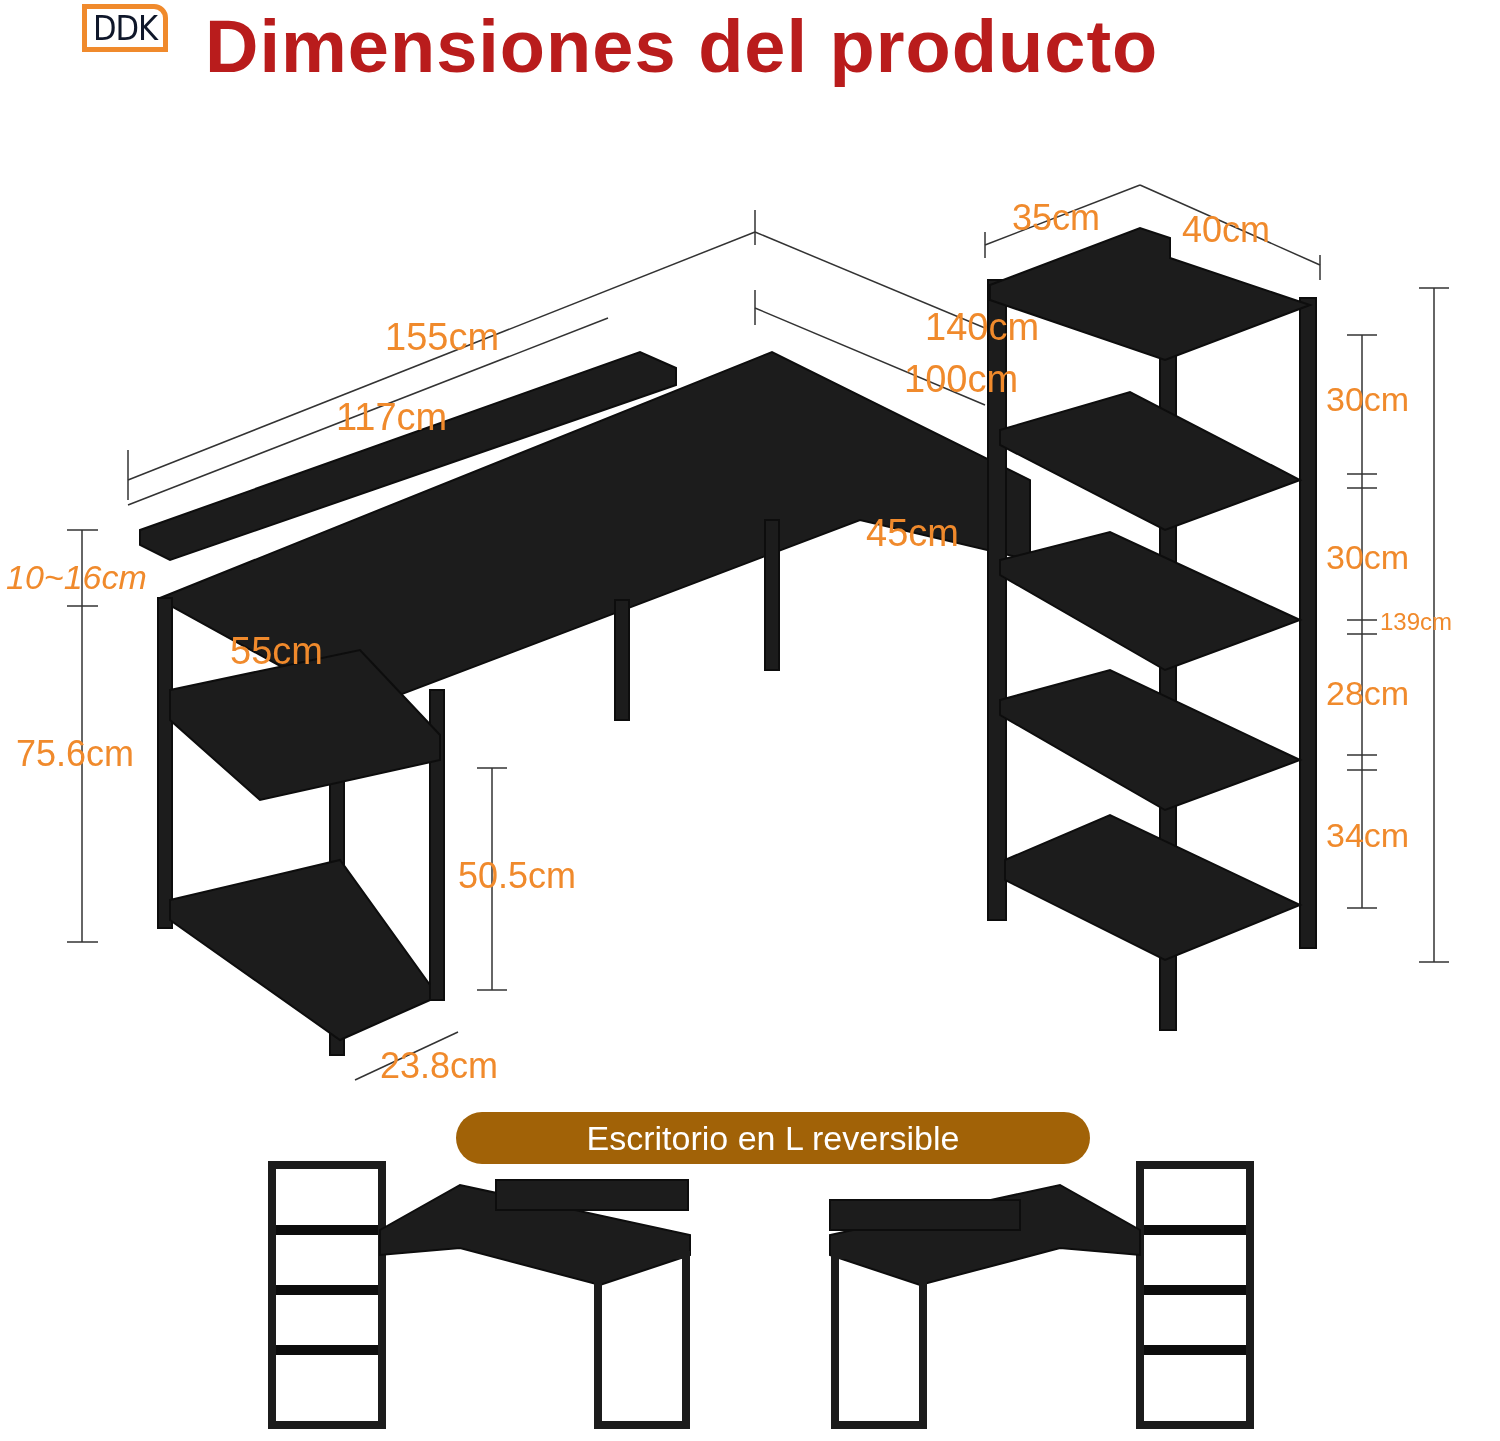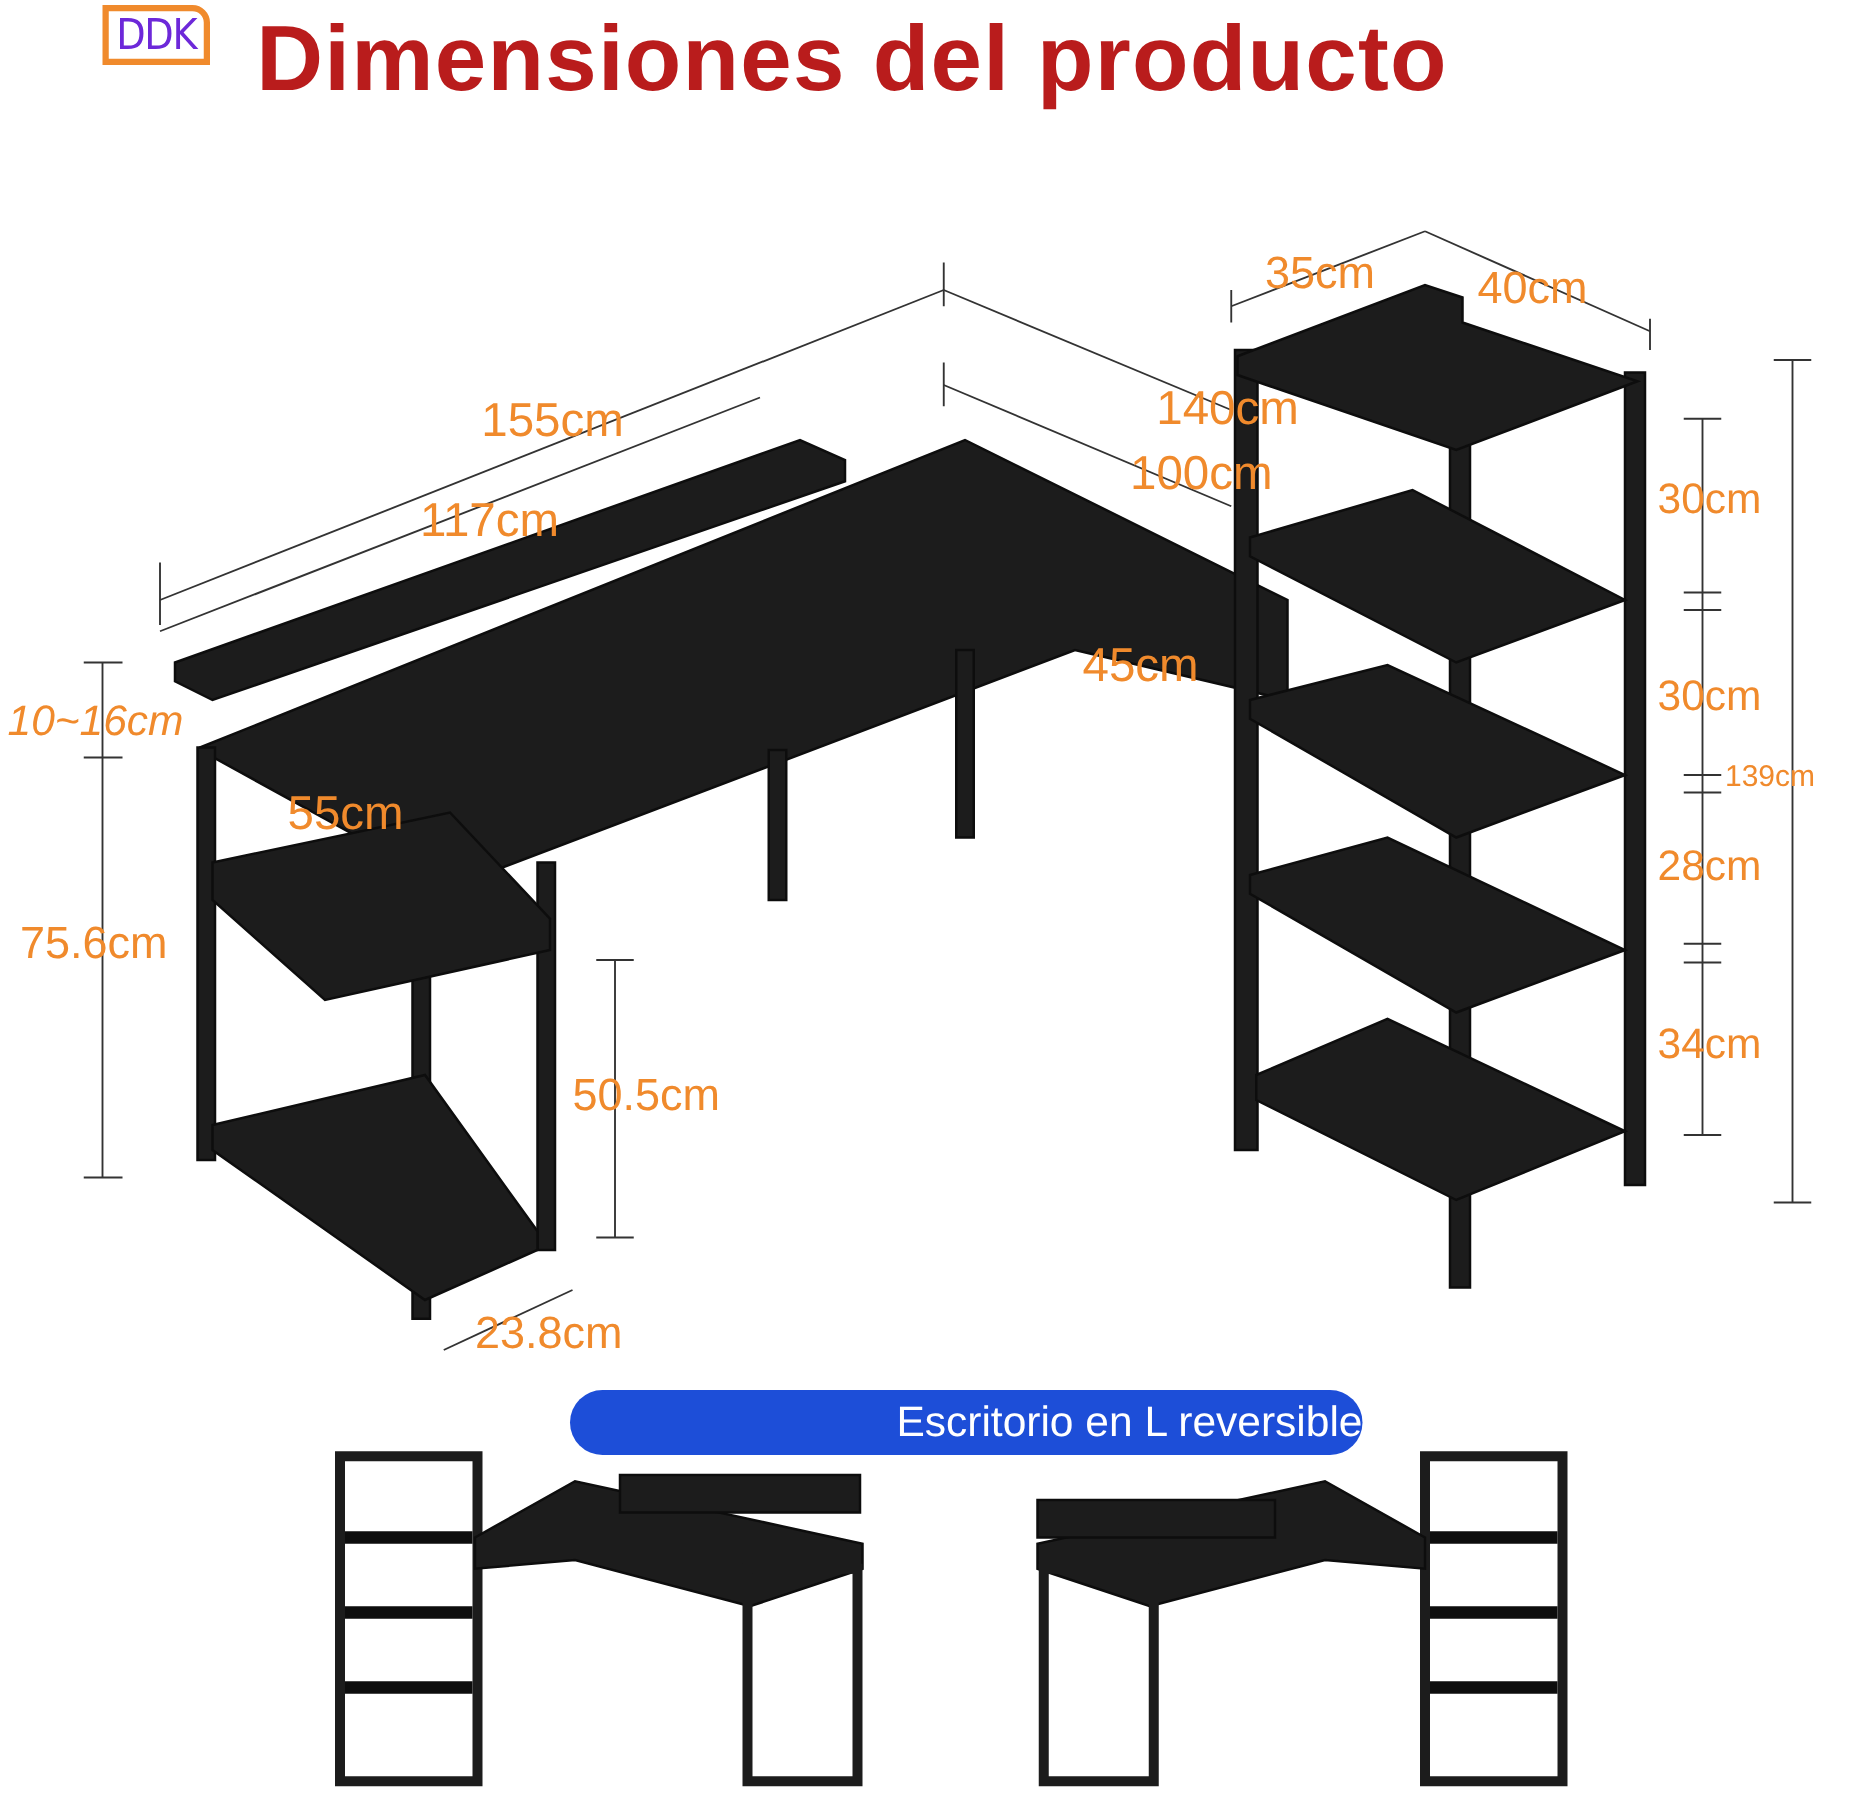--- a/index.html
+++ b/index.html
@@ -1,22 +1,22 @@
 <!DOCTYPE html>
 <html><head>
 <meta charset="utf-8">
 <style>
   html,body{margin:0;padding:0;background:#ffffff;}
   body{width:1500px;height:1441px;position:relative;overflow:hidden;font-family:"Liberation Sans",sans-serif;}
   .logo{position:absolute;left:82px;top:4px;width:86px;height:48px;border:5px solid #f08a2c;border-radius:0 14px 0 0;box-sizing:border-box;display:flex;align-items:center;justify-content:center;}
-  .logo span{color:#6d28d9;font-family:"DejaVu Sans Condensed","DejaVu Sans",sans-serif;font-size:34px;font-weight:400;letter-spacing:-1px;line-height:1;}
+  .logo span{color:#0f172a;font-family:"DejaVu Sans Condensed","DejaVu Sans",sans-serif;font-size:34px;font-weight:400;letter-spacing:-1px;line-height:1;}
   .title{position:absolute;left:205px;top:2px;font-size:74px;font-weight:700;color:#b91c1c;letter-spacing:1px;line-height:90px;}
   .dim{position:absolute;color:#f08a2c;font-weight:400;line-height:1;white-space:nowrap;}
   svg.art{position:absolute;left:0;top:0;}
-  .banner{position:absolute;left:456px;top:1112px;width:634px;height:52px;background:#1d4ed8;border-radius:26px;display:flex;align-items:center;justify-content:flex-end;color:#ffffff;font-size:34px;font-weight:400;}
+  .banner{position:absolute;left:456px;top:1112px;width:634px;height:52px;background:#a16207;border-radius:26px;display:flex;align-items:center;justify-content:center;color:#ffffff;font-size:34px;font-weight:400;}
 </style>
 </head>
 <body>
 
 <div class="logo">
   <span>DDK</span>
 </div>
 <div class="title">Dimensiones del producto</div>
 
 <svg class="art" width="1500" height="1441" viewBox="0 0 1500 1441">

